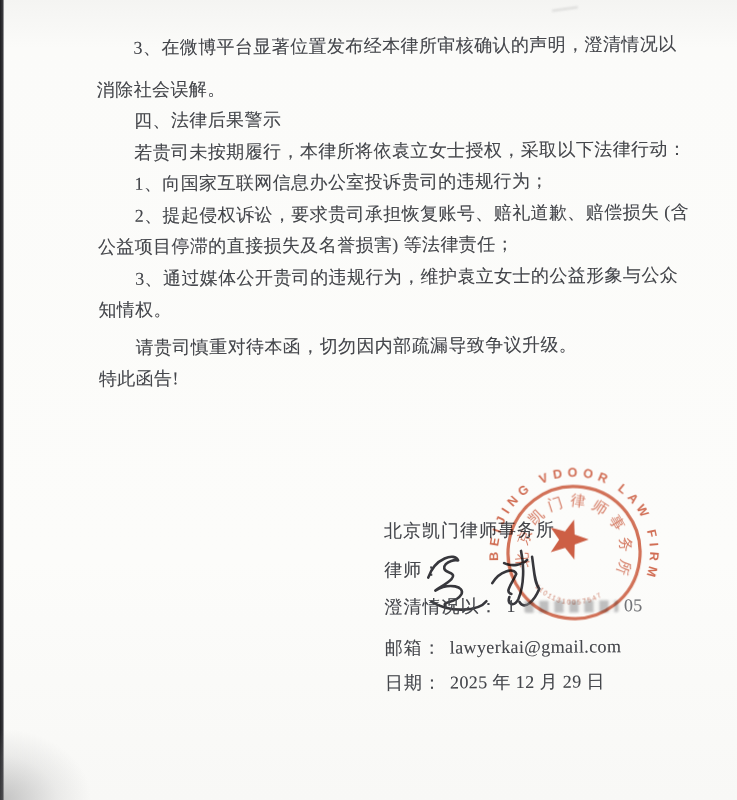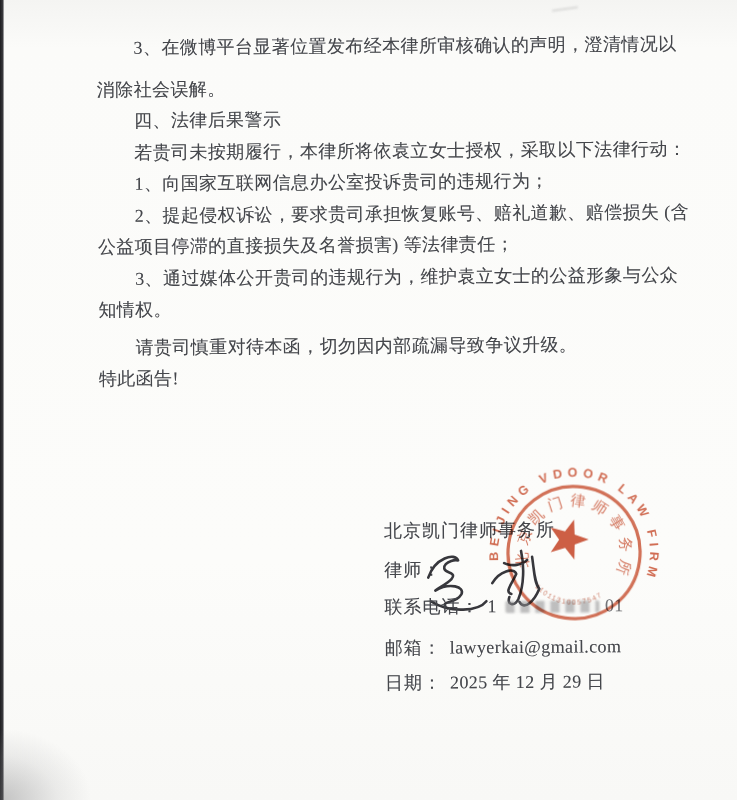--- a/index.html
+++ b/index.html
@@ -85,21 +85,21 @@
           <path d="M6,34 C13,14 33,9 36,17 C27,15 15,25 27,29 C39,33 20,42 13,47 C27,39 43,43 39,51 C33,61 19,57 23,63"></path>
           <path d="M9,58 C28,70 56,68 64,58"></path>
           <path d="M70,40 C77,28 92,24 94,31 C89,42 82,49 89,51"></path>
           <path d="M82,20 C90,24 100,22 105,17"></path>
           <path d="M99,8 C102,22 102,42 96,56 C92,64 84,62 87,54"></path>
           <path d="M110,14 C112,28 112,40 117,46 C112,58 102,68 97,59"></path>
         </g>
       </svg>
     </div>
     <div class="sig-line m2">
-      <span class="lbl">联系电话：</span><span class="latin">1</span><span class="redact"></span><span class="latin phone-suffix">01</span>
+      <span class="lbl">澄清情况以：</span><span class="latin">1</span><span class="redact"></span><span class="latin phone-suffix">05</span>
     </div>
     <div class="sig-line m3">
       <span class="lbl">邮箱：</span><span class="latin">lawyerkai@gmail.com</span>
     </div>
     <div class="sig-line m4">
       <span class="lbl">日期：</span><span class="latin">2025 年 12 月 29 日</span>
     </div>
   </div>
 
   <svg class="stamp" viewBox="-86 -86 172 172">

